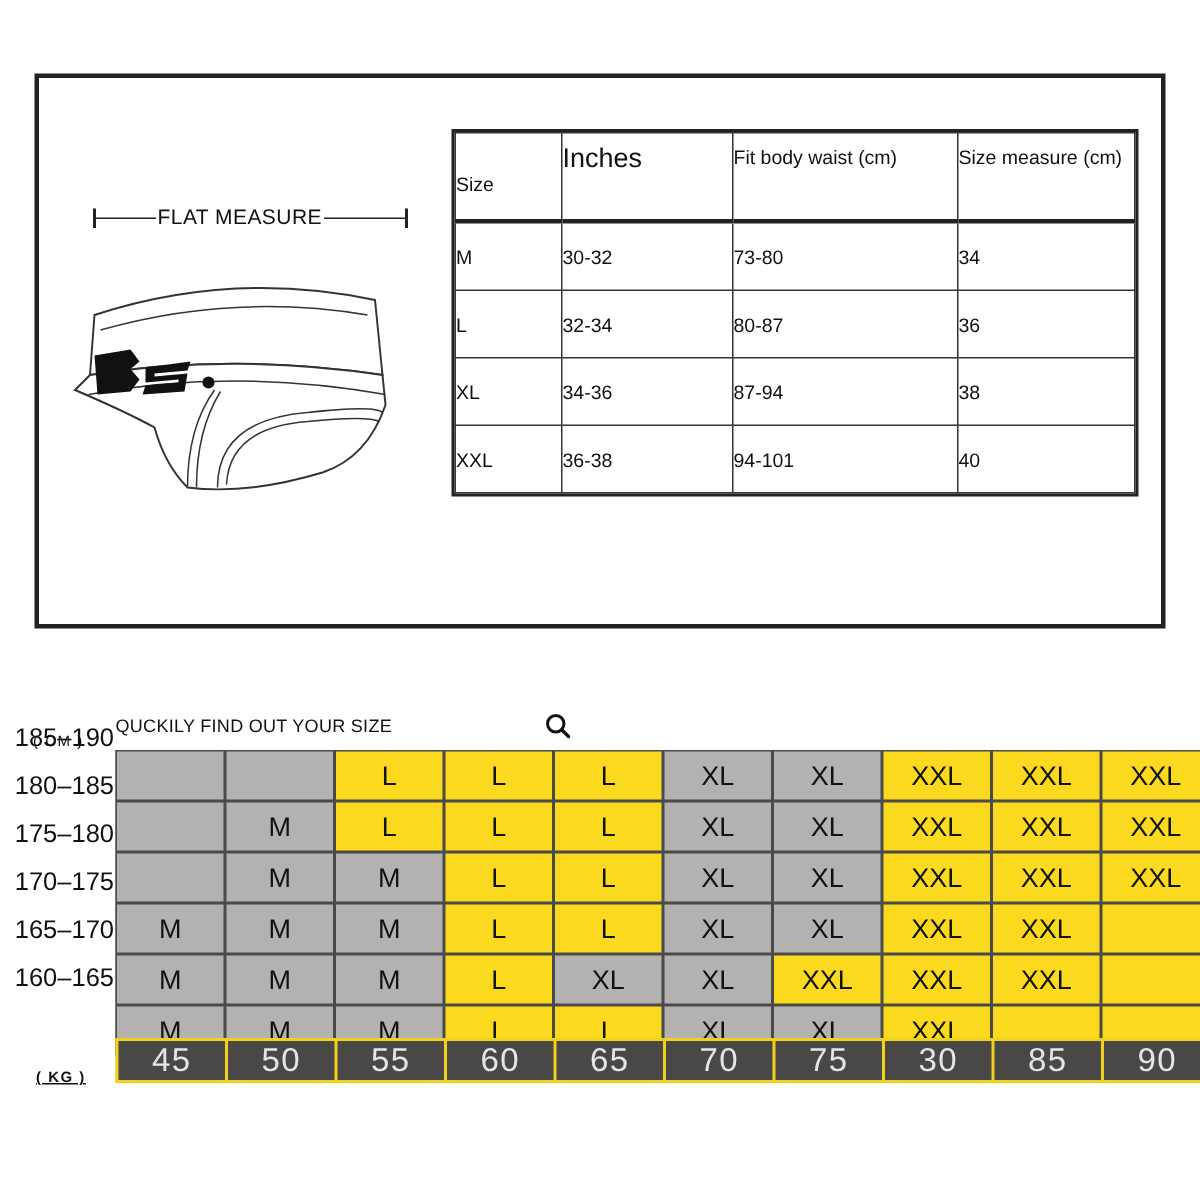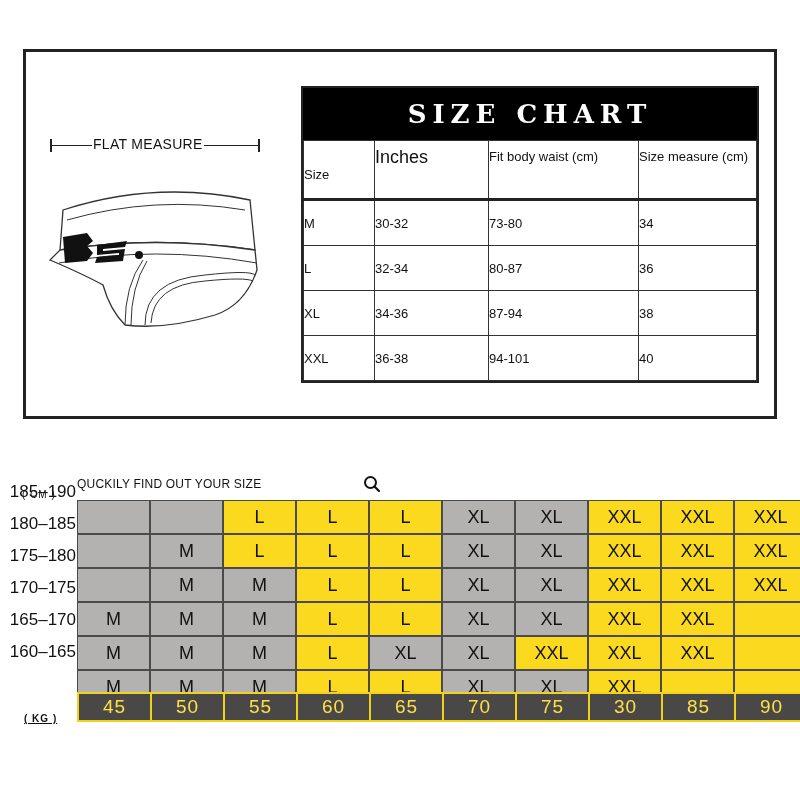--- a/index.html
+++ b/index.html
@@ -1,20 +1,20 @@
 <!DOCTYPE html>
 <html><head>
 <meta charset="utf-8">
 <style>
   html, body { margin:0; padding:0; background:#ffffff; }
   body { width:800px; height:800px; position:relative; overflow:hidden; font-family:"Liberation Sans", sans-serif; color:#111; }
 
   .outer-box { position:absolute; left:23px; top:49px; width:748px; height:364px; border:3px solid #222; box-sizing:content-box; }
 
-  .flat-measure { position:absolute; left:50px; top:136px; width:210px; height:20px; }
+  .flat-measure { position:absolute; left:62px; top:136px; width:210px; height:20px; }
   .flat-measure .line { position:absolute; top:9px; height:1px; background:#222; }
   .flat-measure .tick { position:absolute; top:3px; width:2px; height:13px; background:#222; }
   .flat-measure .label { position:absolute; left:42px; top:0; font-size:14px; letter-spacing:0.3px; background:#fff; padding:0 1px; }
 
   .brief-svg { position:absolute; left:45px; top:175px; }
 
   .size-table { position:absolute; left:301px; top:86px; width:458px; border:2px solid #222; box-sizing:border-box; }
   .size-title { height:52px; background:#000; color:#fff; display:flex; align-items:center; justify-content:center;
                 font-family:"DejaVu Serif", serif; font-weight:bold; font-size:26px; letter-spacing:6px; }
   .size-table table { width:100%; border-collapse:collapse; table-layout:fixed; }
@@ -34,21 +34,21 @@
   .row-labels { position:absolute; left:4px; top:476px; }
   .row-label { height:32px; line-height:32px; font-size:17px; width:72px; text-align:right; }
 
   .grid { position:absolute; left:77px; top:500px; display:grid; grid-template-columns:repeat(10, 71px); grid-auto-rows:32px;
           background:#4a4a4a; border:1px solid #4a4a4a; gap:2px; width:max-content; }
   .cell { display:flex; align-items:center; justify-content:center; font-size:18px; font-weight:500; color:#111; }
   .cell.gray { background:#b3b2b0; }
   .cell.yellow { background:#fbd91f; }
   .kg-row { position:absolute; left:77px; top:692px; display:grid; grid-template-columns:repeat(10, 71px); gap:2px;
             background:#f0d11c; border:2px solid #f0d11c; width:max-content; }
-  .kg-cell { height:26px; background:#4a4747; color:#fde047; font-size:19px; display:flex; align-items:center; justify-content:center; letter-spacing:1px; }
+  .kg-cell { height:26px; background:#4a4747; color:#e5e5e5; font-size:22px; display:flex; align-items:center; justify-content:center; letter-spacing:1px; }
 </style>
 </head>
 <body>
 
 <div class="outer-box"></div>
 
 <div class="flat-measure">
   <div class="tick" style="left:0"></div>
   <div class="line" style="left:0;width:210px"></div>
   <div class="tick" style="left:208px"></div>
@@ -65,21 +65,20 @@
   <path d="M100 150 Q100 105 160 100 Q205 95 210 100" fill="none" stroke="#333" stroke-width="1"></path>
   <path d="M106 148 Q108 110 160 106 Q200 102 208 106" fill="none" stroke="#333" stroke-width="1"></path>
   <g>
     <path d="M18 62 L42 58 L48 66 L42 71 L48 78 L42 86 L20 88 Z" fill="#111"></path>
     <path d="M52 70 L82 66 L80 72 L58 74 L58 76 L80 74 L78 86 L50 88 L52 82 L74 80 L74 78 L52 80 Z" fill="#111"></path>
     <circle cx="94" cy="80" r="4" fill="#111"></circle>
   </g>
 </svg>
 
 <div class="size-table">
-  <div class="size-title">SIZE CHART</div>
   <table>
     <colgroup>
         <col style="width:71px">
         <col style="width:114px">
         <col style="width:150px">
         <col>
       </colgroup>
     <tbody>
         <tr class="head">
       <td class="h-size">Size</td>

